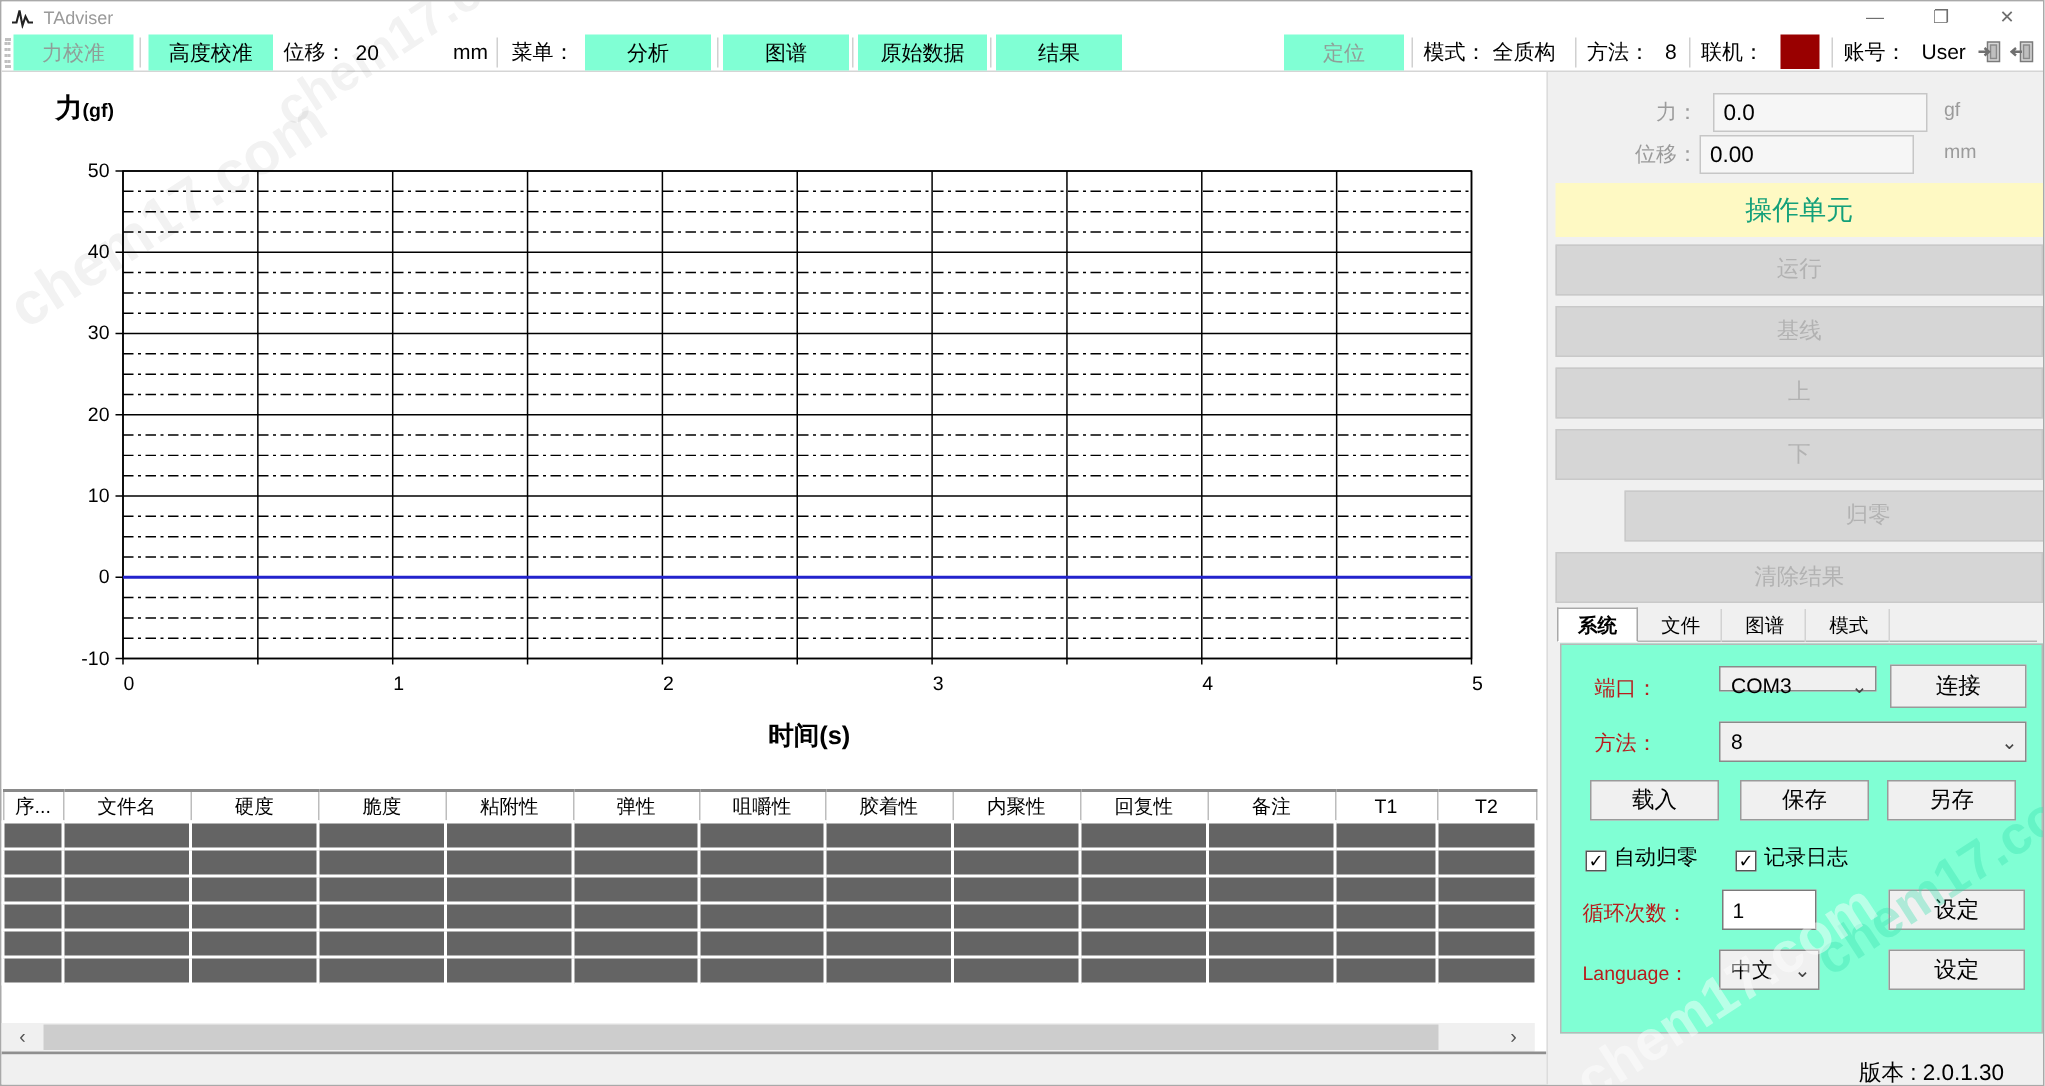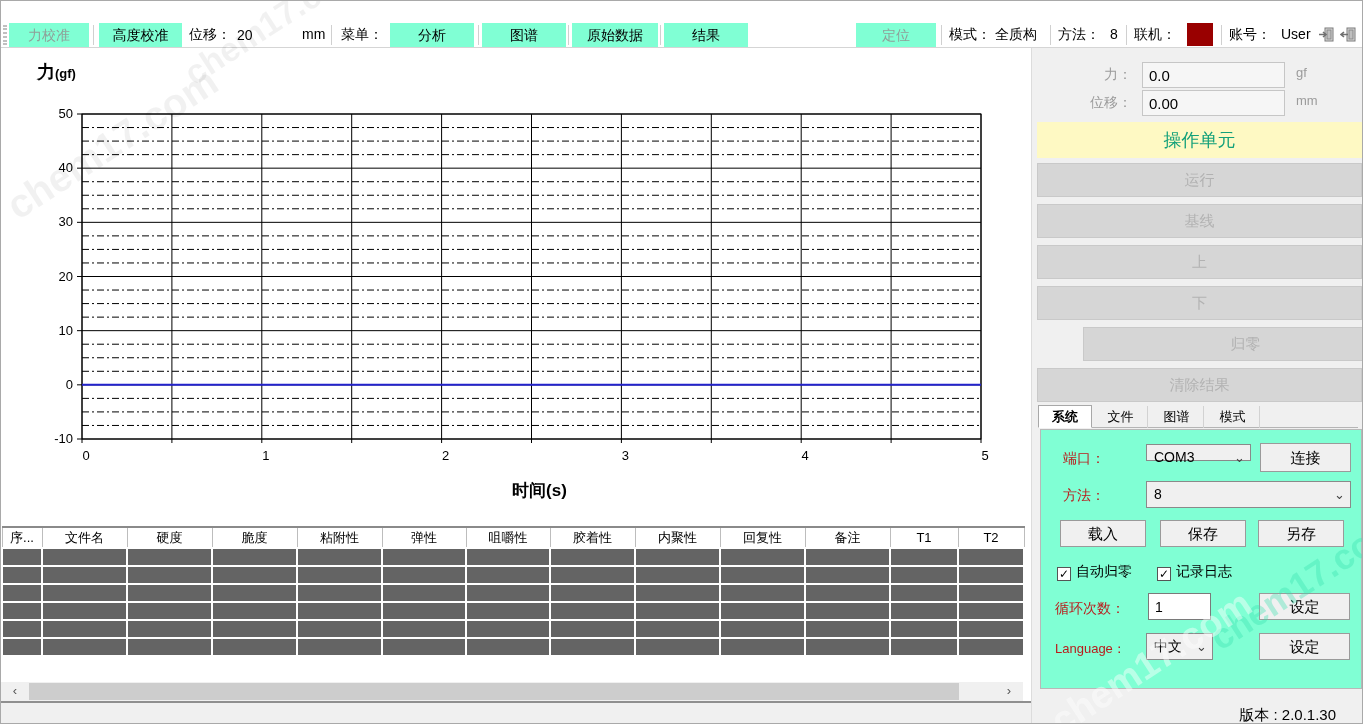--- a/index.html
+++ b/index.html
@@ -68,20 +68,29 @@
   .version { position:absolute; right:28px; top:658px; font-size:15px; color:#000; }
 
   
   .wm { position:absolute; font-size:40px; font-weight:bold; transform:rotate(-33deg); pointer-events:none; white-space:nowrap; }
 </style>
 </head>
 <body>
 
 <div class="window">
 
+  <div class="titlebar">
+    <svg class="app-logo" viewBox="0 0 16 14">
+      <polyline points="1,10 4,10 6,2 8,12 10,6 12,10 15,10" fill="none" stroke="#222" stroke-width="1.4"></polyline>
+    </svg>
+    <span class="title-text">TAdviser</span>
+    <div class="winctl min"><span>—</span></div>
+    <div class="winctl max"><span>❐</span></div>
+    <div class="winctl close"><span>✕</span></div>
+  </div>
 
   <div class="toolbar">
     <div class="grip"></div>
     <div class="tbtn dim" style="left:8px;width:80px;">力校准</div>
     <div class="tsep" style="left:92px;"></div>
     <div class="tbtn" style="left:98px;width:83px;">高度校准</div>
     <span class="tlabel" style="left:188px;">位移：</span>
     <input class="tinput" style="left: 230px; width: 58px;" value="20">
     <span class="tlabel" style="left:301px;">mm</span>
     <div class="tsep" style="left:330px;"></div>
@@ -329,21 +338,21 @@
     <div class="hs-btn" style="right:0;"><span>›</span></div>
   </div>
   <div class="bottom-line"></div>
   <div class="bottom-strip"></div>
 
   <div class="rpanel">
     <span class="ro-label" style="left:30px;top:18px;">力：</span>
     <input class="ro-field" style="left: 110px; top: 14px;" value="0.0">
     <span class="ro-unit" style="left:264px;top:17px;">gf</span>
     <span class="ro-label" style="left:30px;top:46px;">位移：</span>
-    <input class="ro-field" style="left: 110px; top: 42px;" value="0.00">
+    <input class="ro-field" style="left: 101px; top: 42px;" value="0.00">
     <span class="ro-unit" style="left:264px;top:45px;">mm</span>
 
     <div class="op-btn" style="top:74px;">操作单元</div>
     <div class="gbtn" style="top:115px;">运行</div>
     <div class="gbtn" style="top:156px;">基线</div>
     <div class="gbtn" style="top:197px;">上</div>
     <div class="gbtn" style="top:238px;">下</div>
     <div class="gbtn" style="top:279px;margin-left:46px;">归零</div>
     <div class="gbtn" style="top:320px;">清除结果</div>
 

